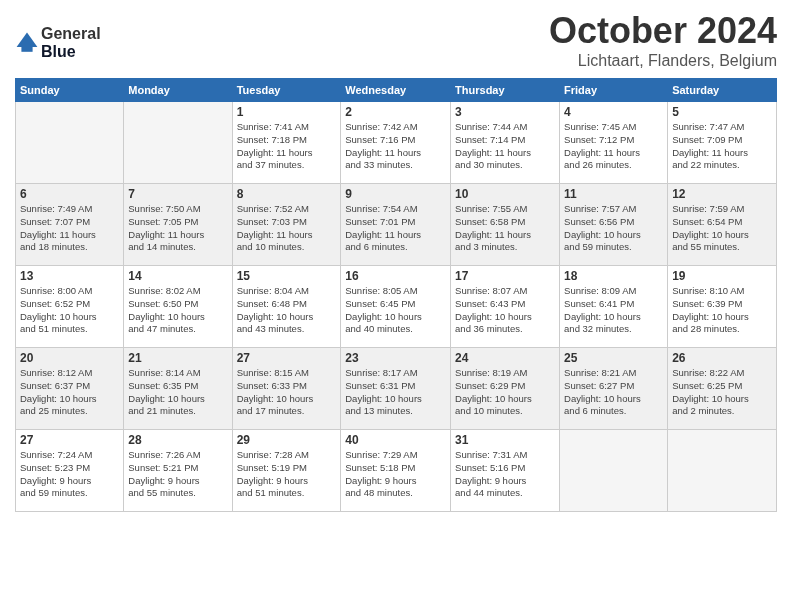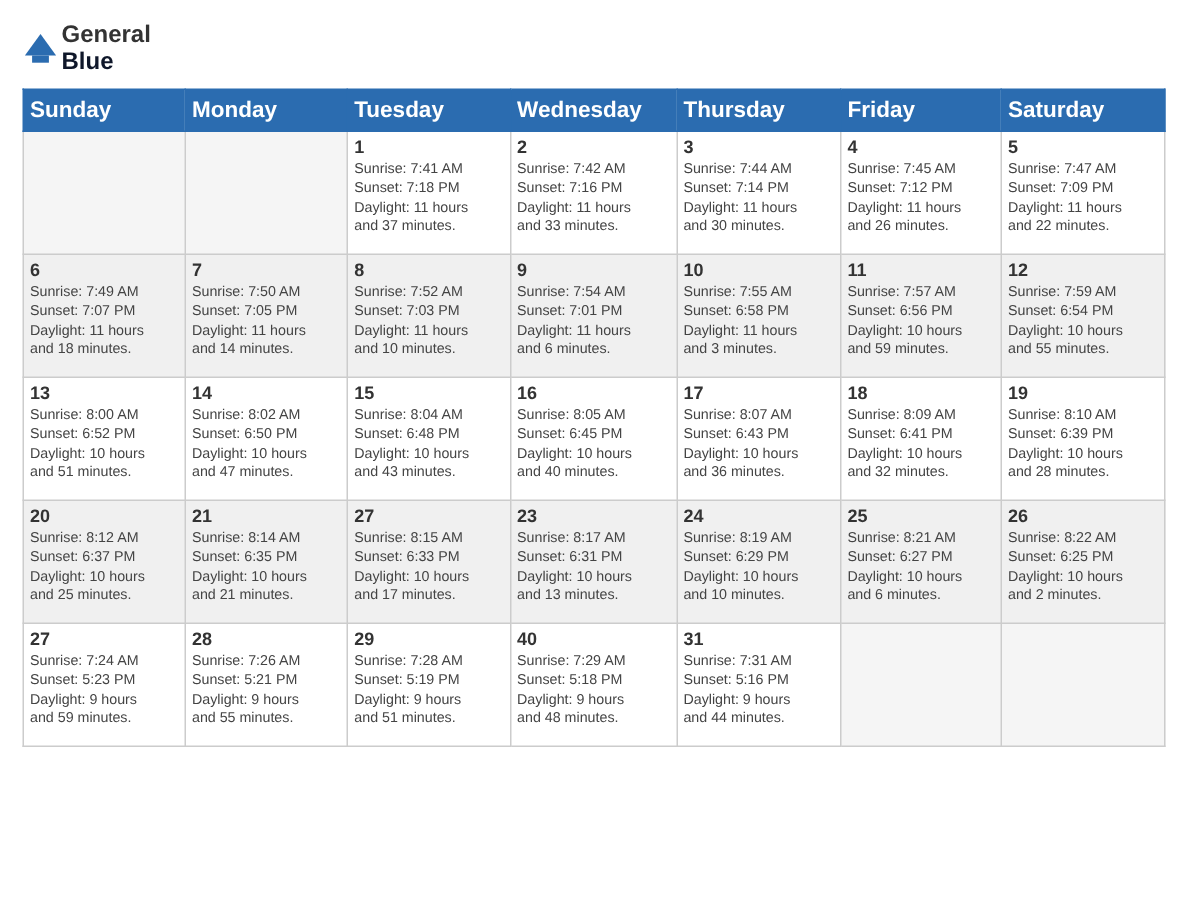--- a/index.html
+++ b/index.html
@@ -45,21 +45,21 @@
     .calendar-table {
       width: 100%;
       border-collapse: collapse;
       font-size: 10px;
     }
     .calendar-table th {
       background-color: #2b6cb0;
       color: #fff;
       padding: 5px 4px;
       text-align: left;
-      font-size: 15px;
+      font-size: 11px;
       font-weight: bold;
       border: 1px solid #2b6cb0;
     }
     .calendar-table td {
       border: 1px solid #ccc;
       vertical-align: top;
       padding: 3px 4px;
       width: 113px;
       height: 82px;
       background: #fff;
@@ -91,20 +91,24 @@
     <div class="logo">
       <svg class="logo-icon" viewBox="0 0 30 30">
         <polygon points="15,2 28,20 2,20" fill="#2b6cb0"></polygon>
         <rect x="8" y="20" width="14" height="6" fill="#2b6cb0"></rect>
       </svg>
       <div>
         <div style="font-size:16px; font-weight:bold; color:#333;">General</div>
         <div style="font-size:16px; font-weight:bold; color:#0f172a;">Blue</div>
       </div>
     </div>
+    <div class="title-section">
+      <div class="month-title">October 2024</div>
+      <div class="location-title">Lichtaart, Flanders, Belgium</div>
+    </div>
   </div>
 
   <table class="calendar-table">
     <thead>
       <tr>
       <th>Sunday</th>
           <th>Monday</th>
           <th>Tuesday</th>
           <th>Wednesday</th>
           <th>Thursday</th>

